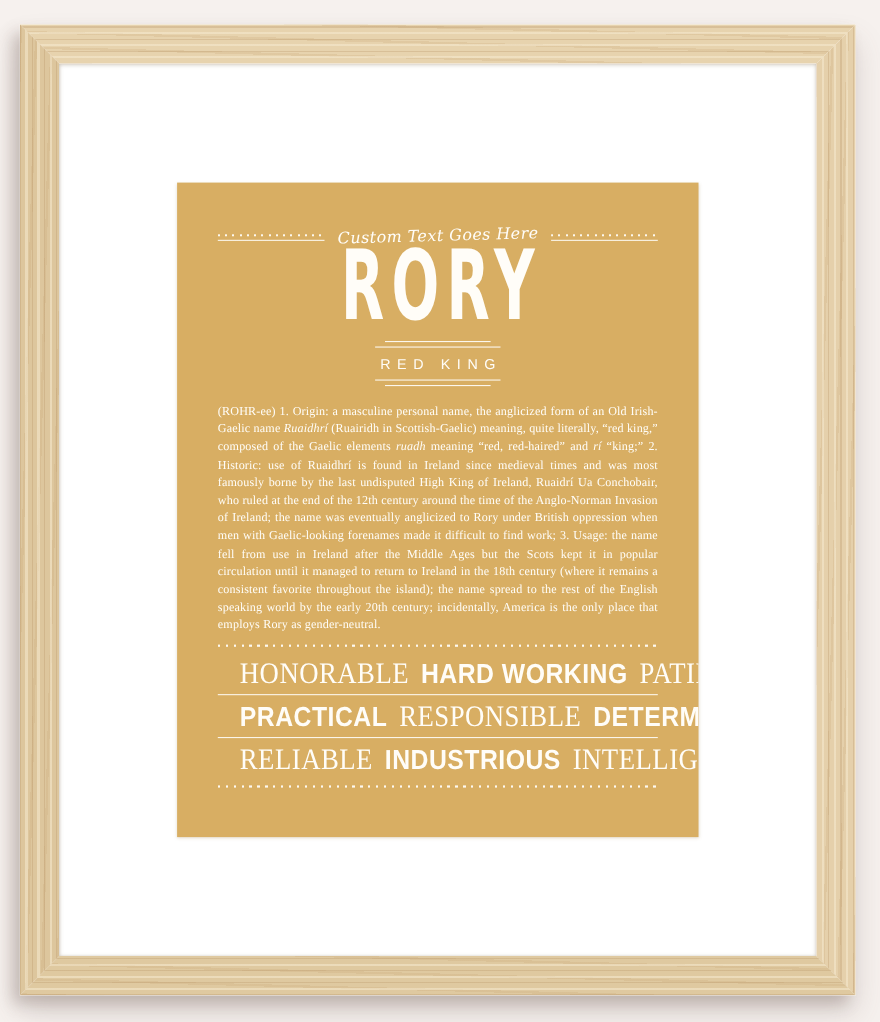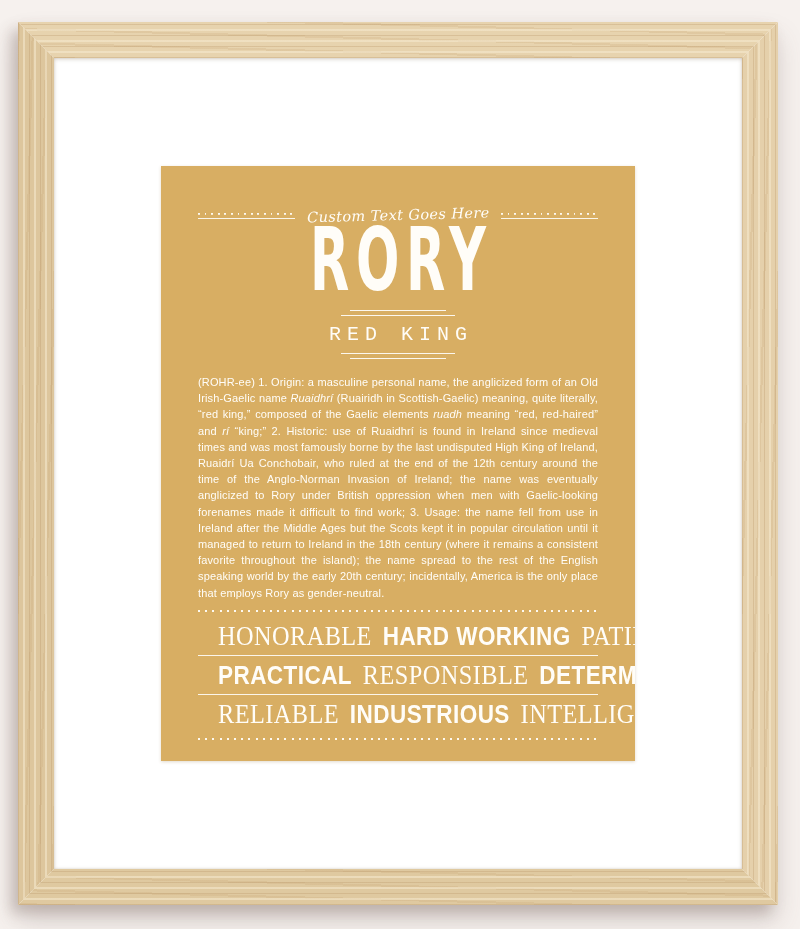--- a/index.html
+++ b/index.html
@@ -71,26 +71,26 @@
     transform:scaleX(.58);transform-origin:50% 50%;
     white-space:nowrap;
   }
   .meaning-block{text-align:center;margin-top:14px;}
   .mline{display:block;height:1px;background:rgba(255,253,248,.92);margin:0 auto;}
   .mline.short{width:96px;}
   .mline.long{width:114px;margin-top:4px;}
   .mline.long.first{margin-top:0;}
   .mline.short.last{margin-top:4px;}
   .meaning{
-    font-family:Liberation Mono, monospace;font-size:20px;font-weight:400;
+    font-family:Liberation Sans, sans-serif;font-size:13px;font-weight:400;
     letter-spacing:6px;text-indent:6px;margin:7px 0 7px 0;
   }
   .definition{
     margin:15px 0 0 0;
-    font-family:Liberation Sans, sans-serif;
+    font-family:Liberation Serif, serif;
     font-size:11px;line-height:16.2px;letter-spacing:.15px;
     text-align:justify;color:#fffdf8;
   }
   .definition em{font-style:italic;}
   .traits{margin-top:9px;}
   .dots-divider{
     height:2px;
     background-image:repeating-linear-gradient(90deg, rgba(255,253,248,.95) 0 2px, rgba(0,0,0,0) 2px 7.2px);
   }
   .trait-row{

